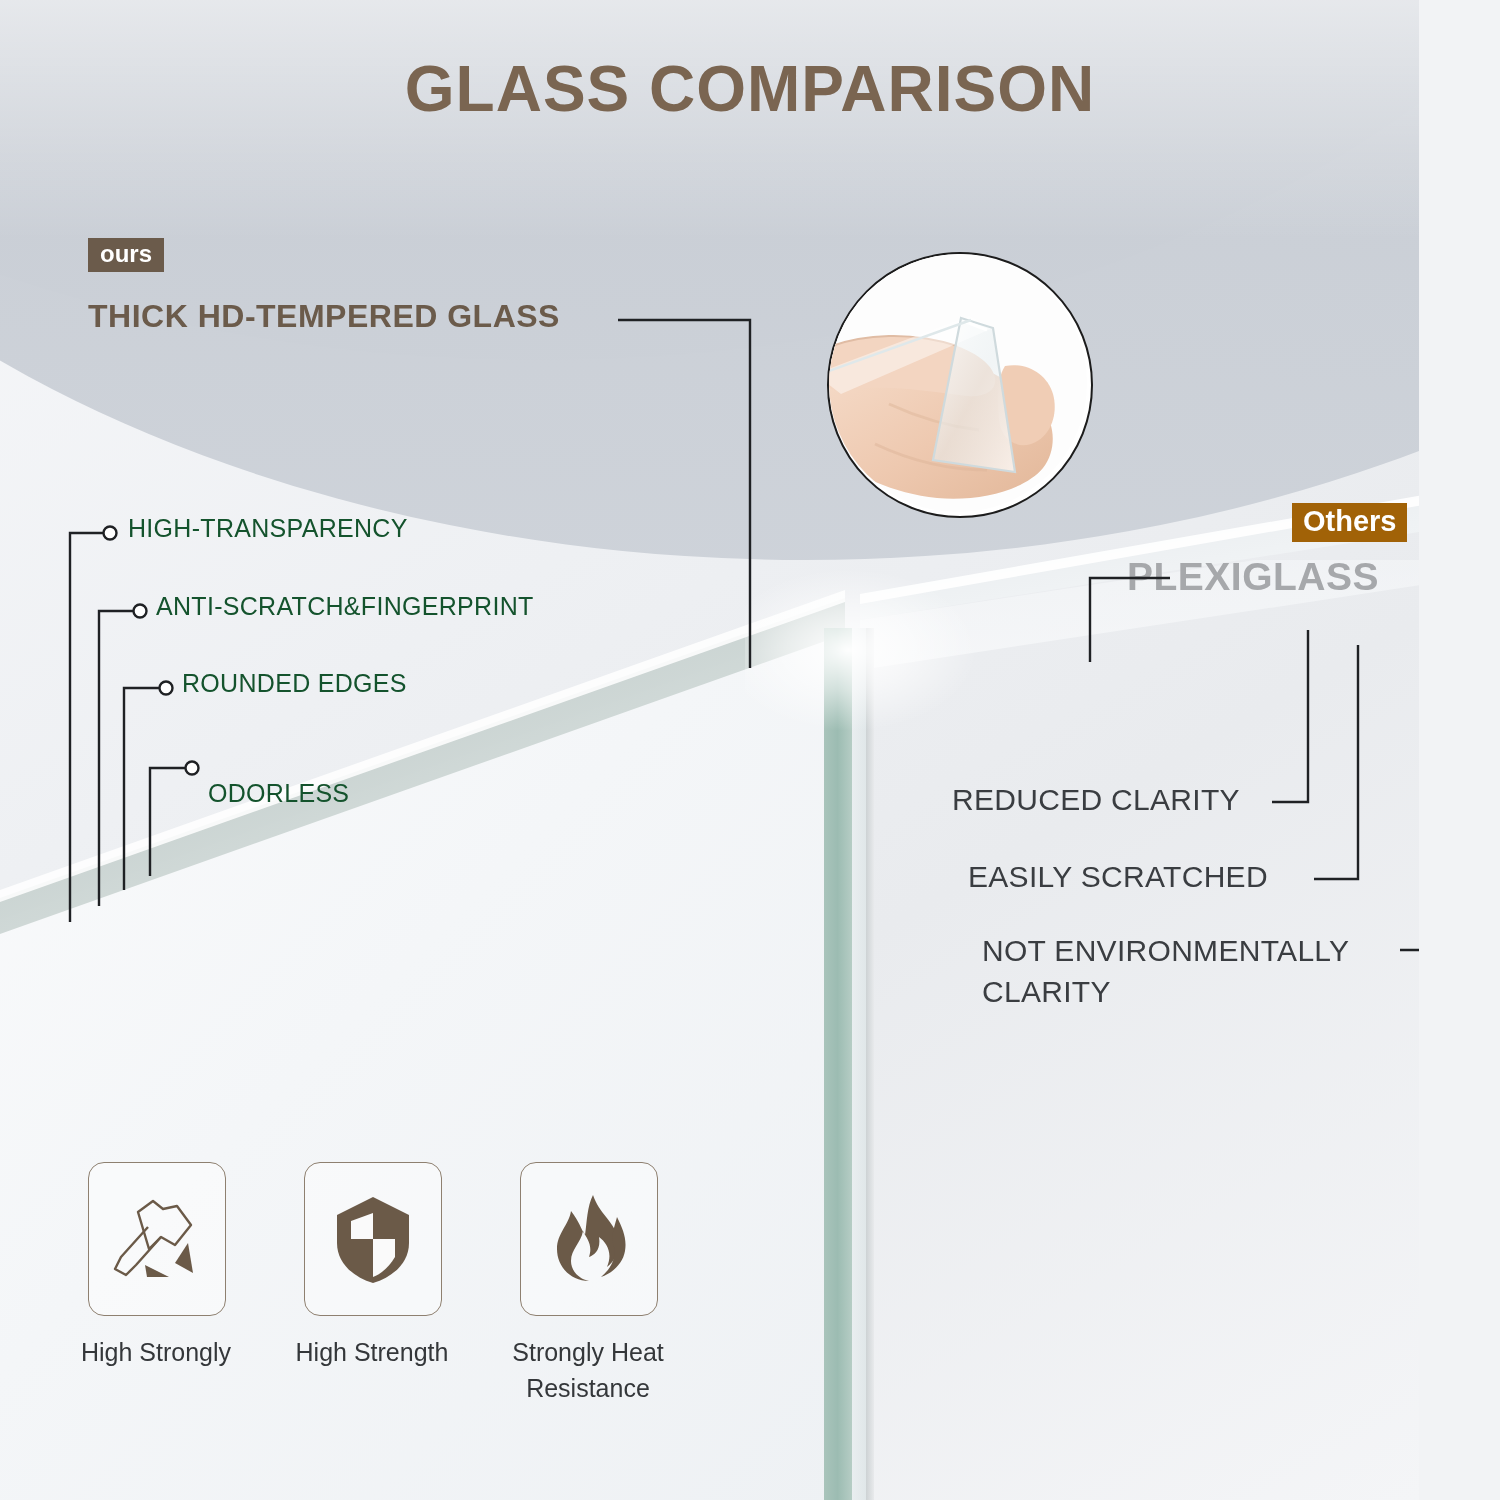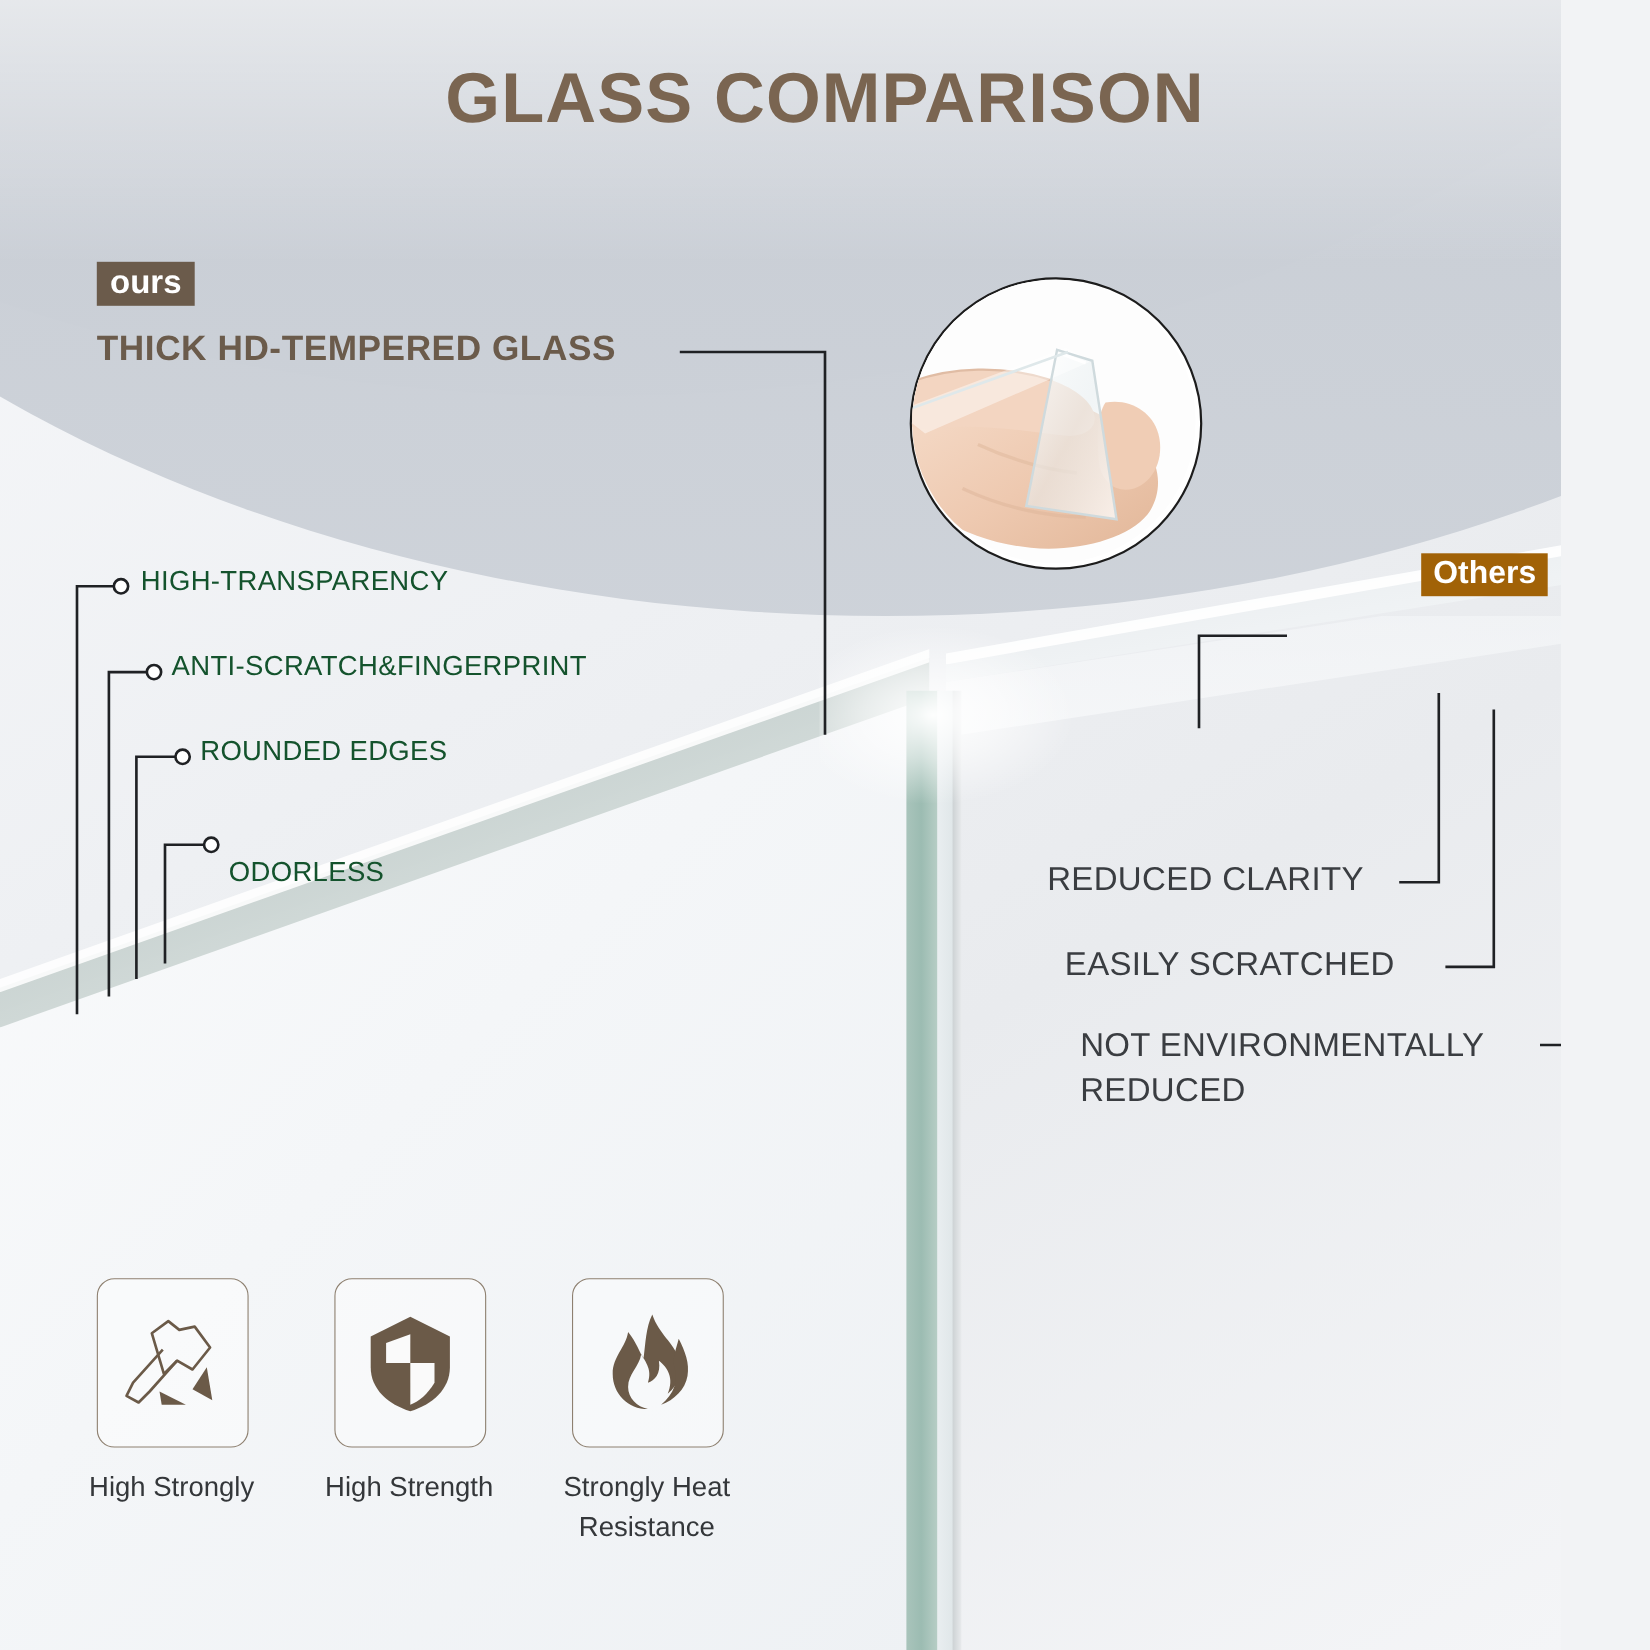--- a/index.html
+++ b/index.html
@@ -60,21 +60,21 @@
     clip-path:polygon(0 60px, 660px -40px, 660px 10px, 0 110px);
     opacity:.65;}
 
   
   .title{position:absolute;left:0;top:52px;width:1500px;text-align:center;
     font-size:64px;font-weight:bold;letter-spacing:1px;color:#7a6551;
     font-family:"Liberation Sans", sans-serif;}
 
   
   .badge-ours{position:absolute;left:88px;top:238px;
-    background:#6b5b4b;color:#fff;font-size:30px;font-weight:bold;
+    background:#6b5b4b;color:#fff;font-size:24px;font-weight:bold;
     padding:4px 12px 6px 12px;line-height:1;}
   .ours-title{position:absolute;left:88px;top:296px;width:560px;
     font-size:32px;font-weight:bold;color:#6b5b4b;line-height:1.28;
     letter-spacing:.5px;}
 
   .badge-others{position:absolute;left:1292px;top:503px;
     background:#a16207;color:#fff;font-size:29px;font-weight:bold;
     padding:4px 11px 6px 11px;line-height:1;}
   .others-title{position:absolute;right:40px;top:555px;
     font-size:39px;font-weight:bold;color:#a6a8ab;letter-spacing:.5px;}
@@ -131,20 +131,21 @@
     <div class="glass-rightrim"></div>
   </div>
   <div class="glass-flare"></div>
 
   <div class="title">GLASS COMPARISON</div>
 
   <div class="badge-ours">ours</div>
   <div class="ours-title">THICK HD-TEMPERED GLASS</div>
 
   <div class="badge-others">Others</div>
+  <div class="others-title">PLEXIGLASS</div>
 
   <svg class="leaders" viewBox="0 0 1500 1500">
     <g fill="none" stroke="#1f2124" stroke-width="2.4">
 
       <path d="M618 320 H750 V668"></path>
 
       <path d="M104 533 H70 V922"></path>
 
       <path d="M134 611 H99 V906"></path>
 
@@ -168,21 +169,21 @@
     </g>
   </svg>
 
   <div class="feat" style="left:128px; top:514px;">HIGH-TRANSPARENCY</div>
   <div class="feat" style="left:156px; top:592px;">ANTI-SCRATCH&amp;FINGERPRINT</div>
   <div class="feat" style="left:182px; top:669px;">ROUNDED EDGES</div>
   <div class="feat" style="left:208px; top:779px;">ODORLESS</div>
 
   <div class="draw" style="left:968px; top:860px; width:355px; text-align:left;">EASILY SCRATCHED</div>
   <div class="draw" style="left:952px; top:783px; width:330px; text-align:left;">REDUCED CLARITY</div>
-  <div class="draw" style="left:982px; top:931px; width:420px; line-height:1.35; text-align:left;">NOT ENVIRONMENTALLY REDUCED</div>
+  <div class="draw" style="left:982px; top:931px; width:420px; line-height:1.35; text-align:left;">NOT ENVIRONMENTALLY CLARITY</div>
 
   <div class="inset">
     <svg width="258" height="258" viewBox="0 0 258 258">
       <defs>
         <linearGradient id="skin" x1="0" y1="0" x2="1" y2="1">
           <stop offset="0%" stop-color="#f6ddcb"></stop>
           <stop offset="55%" stop-color="#eec9b0"></stop>
           <stop offset="100%" stop-color="#e2b799"></stop>
         </linearGradient>
         <linearGradient id="gl" x1="0" y1="0" x2="1" y2="1">

